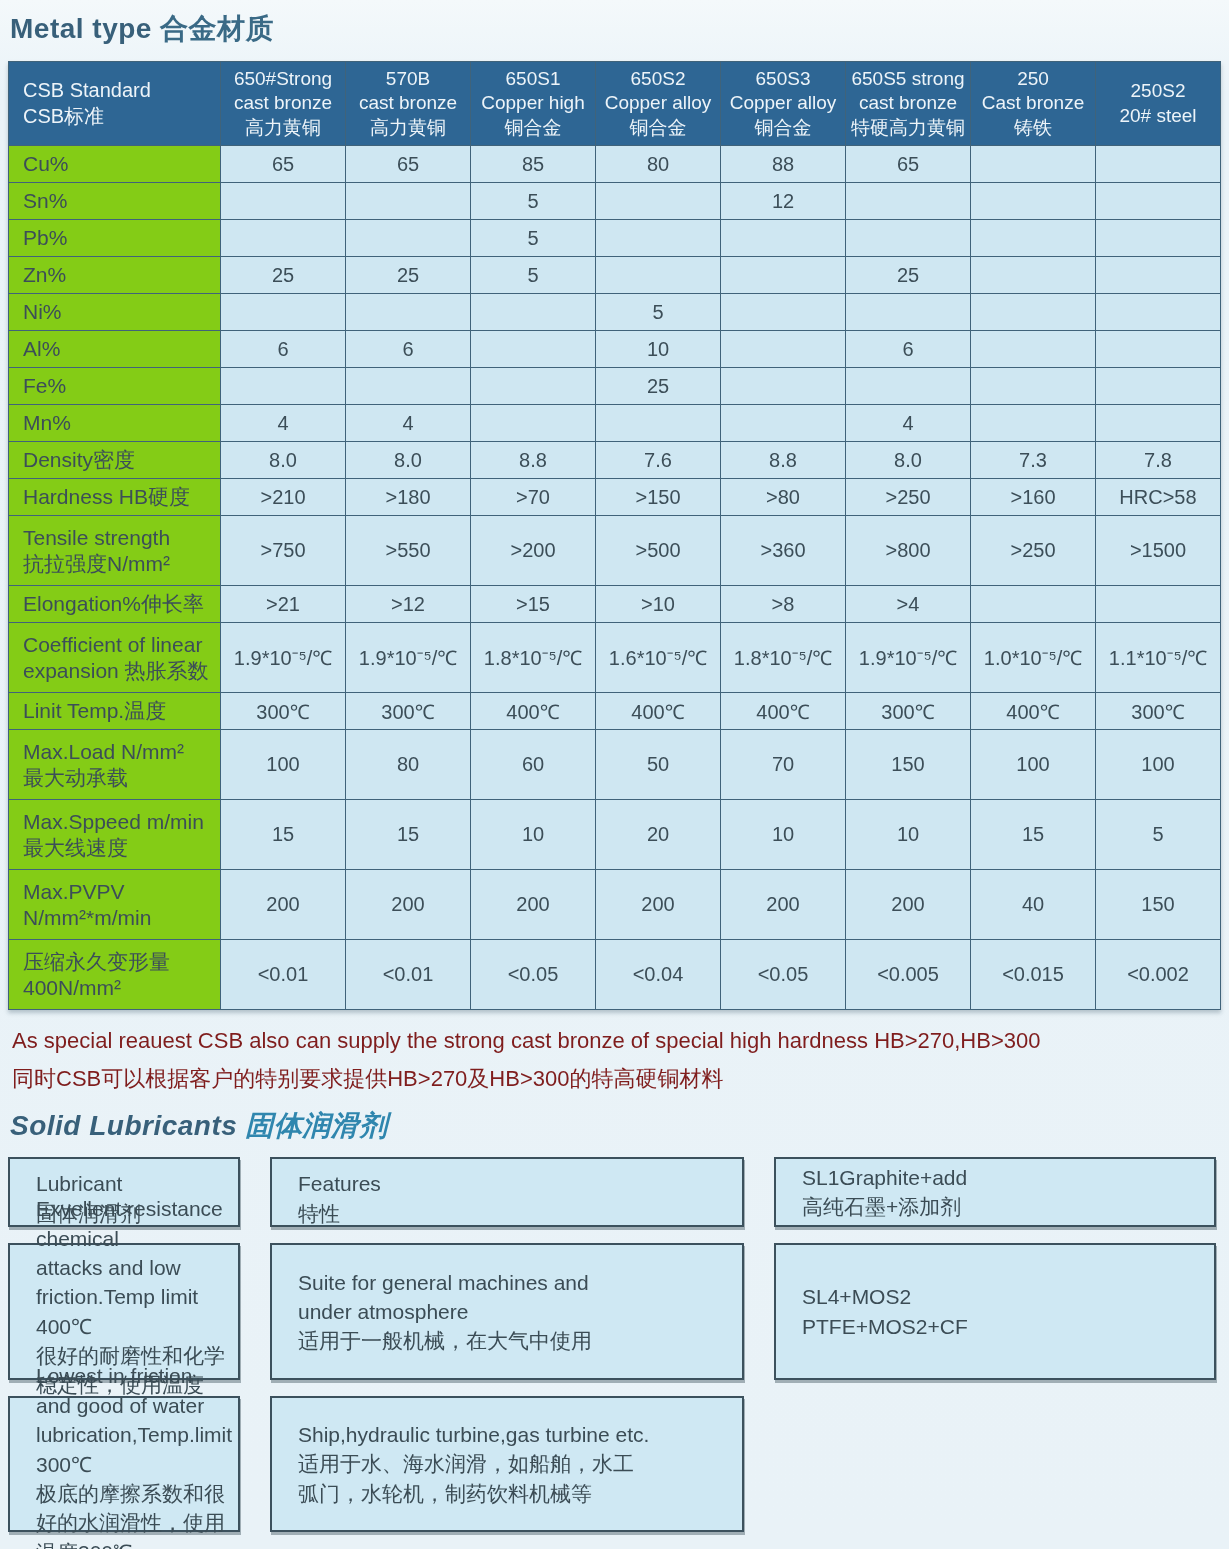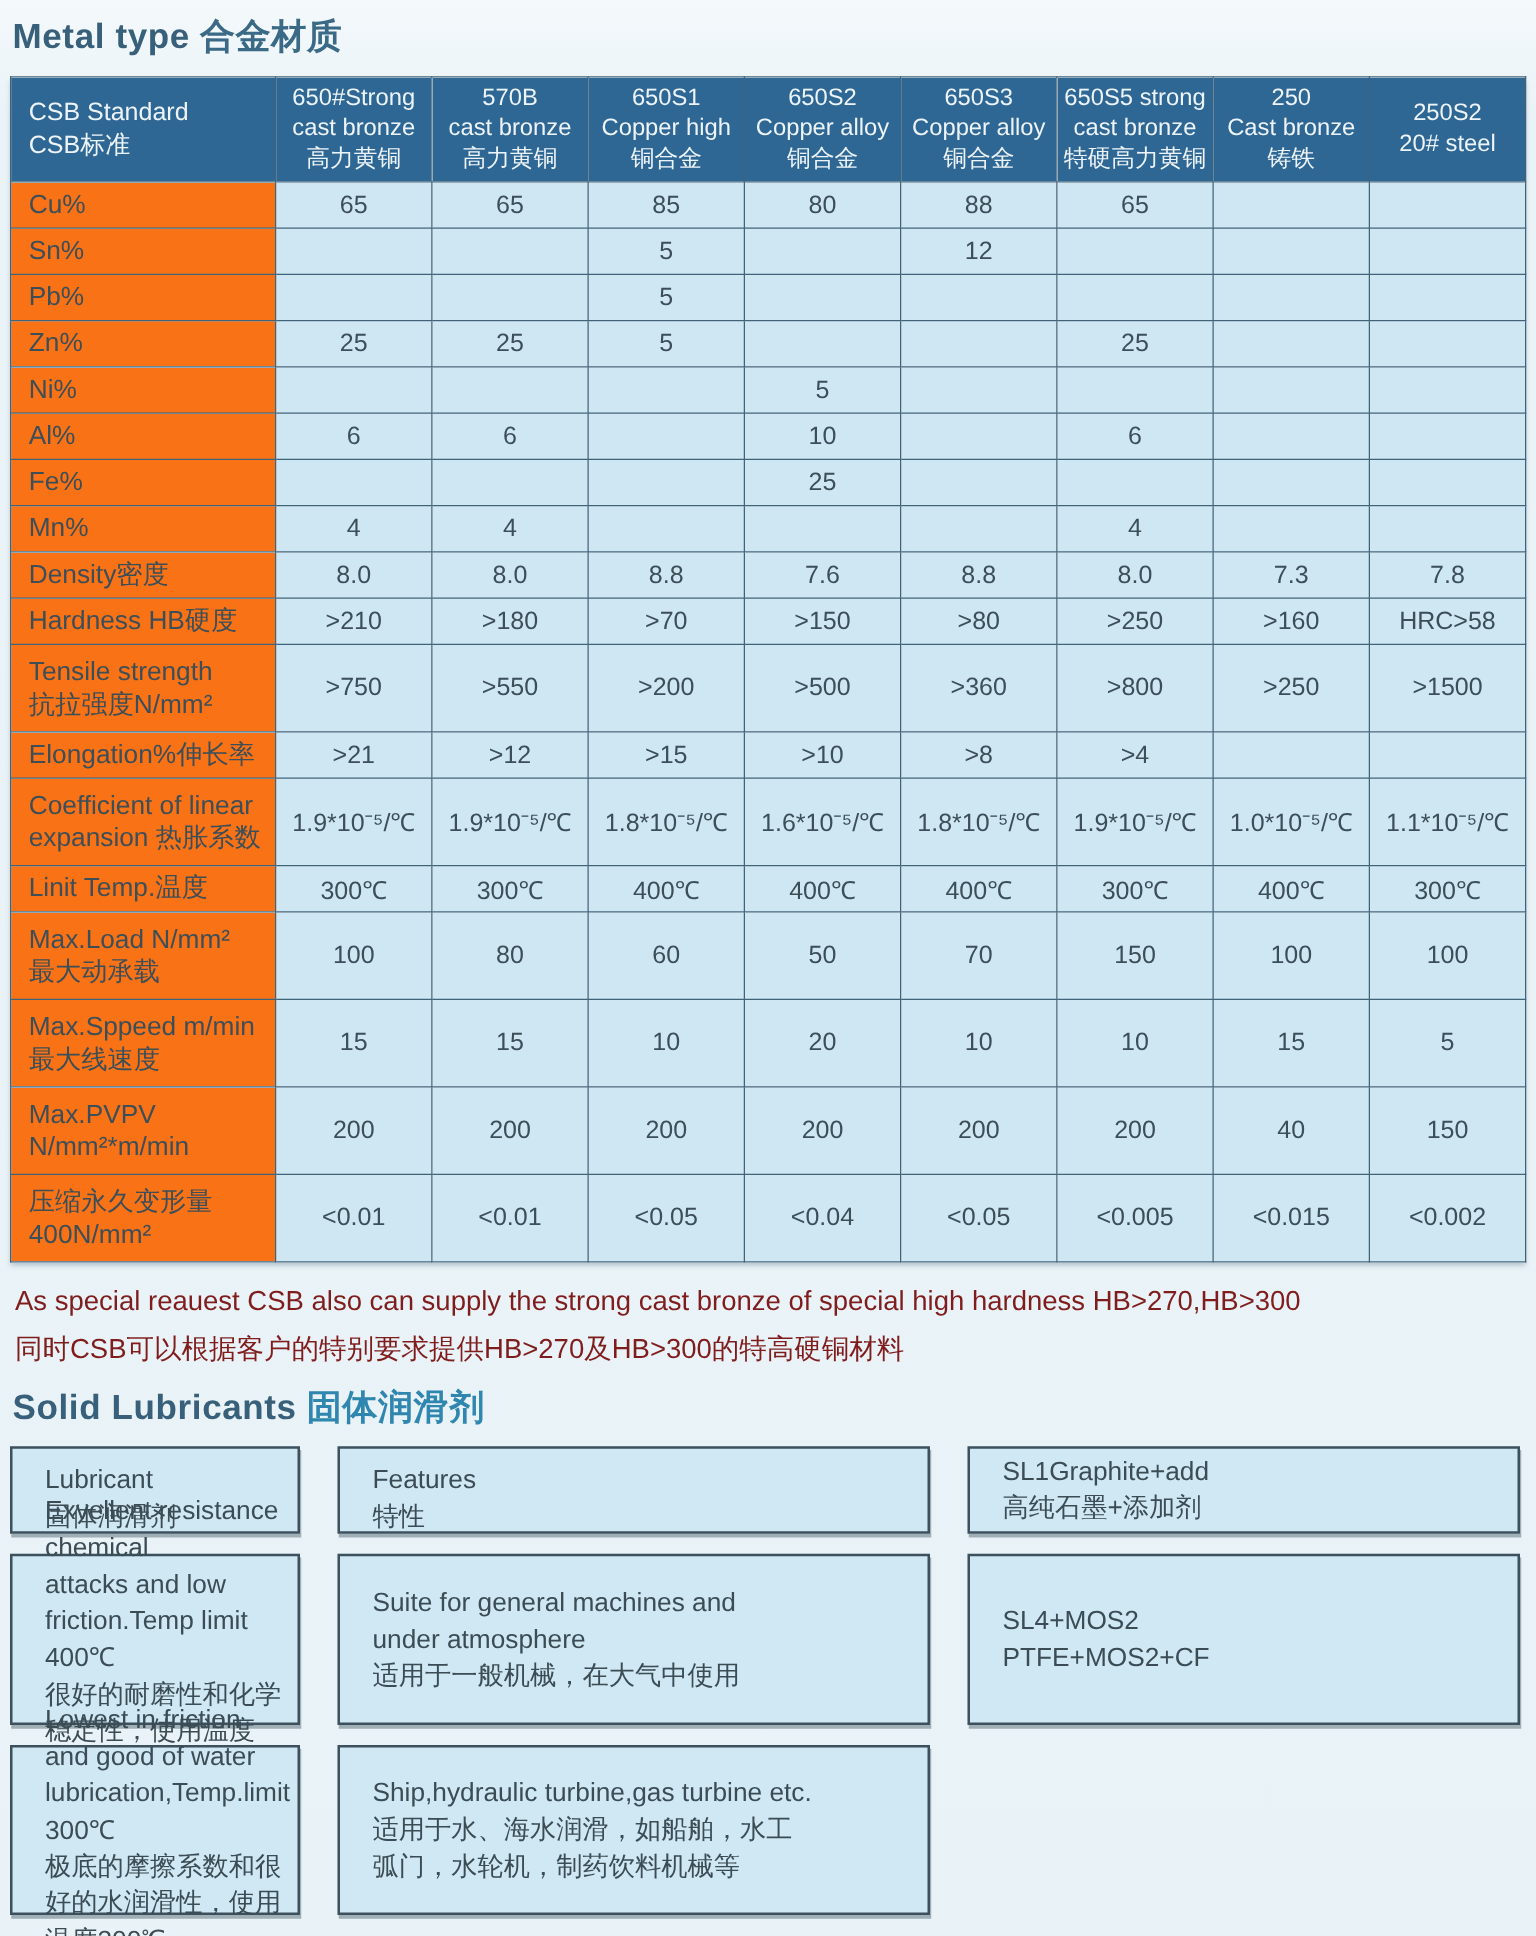--- a/index.html
+++ b/index.html
@@ -14,21 +14,21 @@
   .page { padding: 6px 8px 0 8px; }
 
   
   h1.sec-title, h2.sec-title {
     margin: 4px 0 13px 2px;
     font-size: 28px;
     font-weight: bold;
     letter-spacing: 0.5px;
     color: #38607a;
   }
-  h2.sec-title { margin-top: 14px; margin-bottom: 12px; }
+  h2.sec-title { margin-top: 14px; margin-bottom: 12px; font-style: italic; }
   .sec-title .zh { margin-left: 8px; }
   h1.sec-title .zh { color: #3a6a86; }
   h2.sec-title .zh { color: #2f86ae; }
 
   
   table.metal {
     border-collapse: collapse;
     table-layout: fixed;
     width: 1213px;
     box-shadow: 0 3px 4px rgba(80,105,120,.35);
@@ -49,21 +49,21 @@
     vertical-align: middle;
     height: 84px;
     padding: 2px 1px;
   }
   table.metal thead th.corner {
     text-align: left;
     padding-left: 14px;
     font-size: 20px;
   }
   table.metal tbody th.rowlabel {
-    background: #f97316;
+    background: #84cc16;
     text-align: left;
     font-weight: normal;
     font-size: 21px;
     line-height: 1.22;
     color: #3c4e58;
     padding: 3px 4px 3px 14px;
     vertical-align: middle;
   }
   table.metal tbody td {
     background: #cfe7f2;

